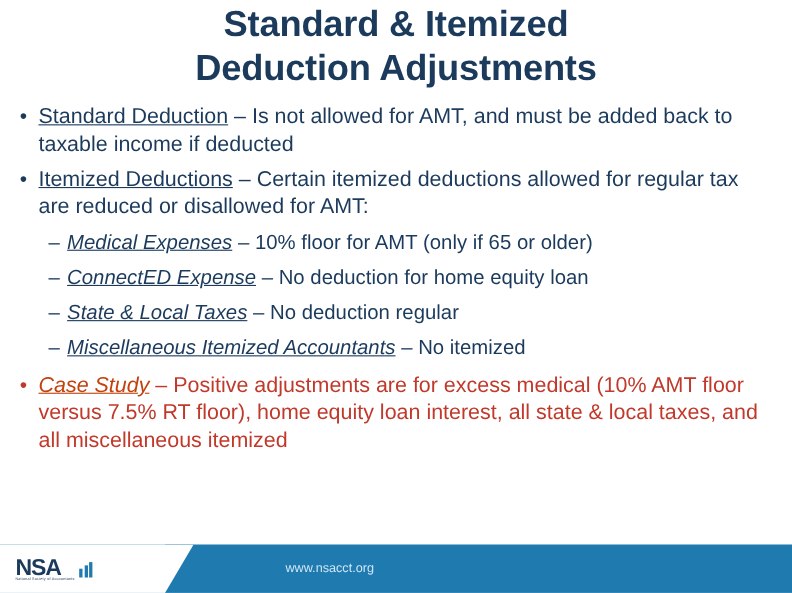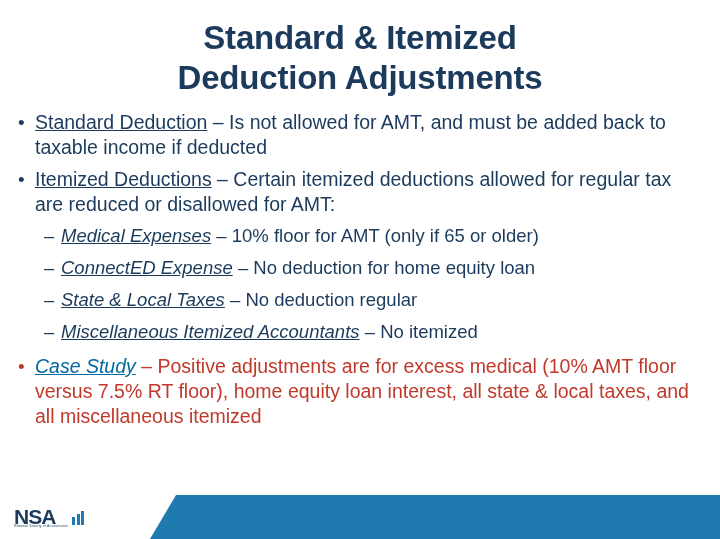--- a/index.html
+++ b/index.html
@@ -19,21 +19,21 @@
     height: 539px;
     box-sizing: border-box;
     background: #ffffff;
   }
   .title {
     text-align: center;
     color: #1b3a5c;
     font-weight: bold;
     font-size: 33px;
     line-height: 40px;
-    padding-top: 18px;
+    padding-top: 2px;
     letter-spacing: -0.2px;
   }
   .title .line2 {
     display: block;
   }
   .body {
     padding: 12px 22px 0 18px;
     color: #1b3a5c;
   }
   .bullet {
@@ -73,21 +73,21 @@
   }
   .ital {
     font-style: italic;
     text-decoration: underline;
     margin-top: 23px;
   }
   .red {
     color: #c0392b;
   }
   .red .ital {
-    color: #0369a1;
+    color: #c2410c;
   }
   .case {
     margin-top: 10px;
   }
   
   .footer {
     position: absolute;
     left: 0;
     bottom: 0;
     width: 720px;
@@ -221,15 +221,16 @@
         <span class="logo-text">NSA</span>
         <span class="logo-bars">
             <i></i>
             <i></i>
             <i></i>
           </span>
       </div>
       <div class="logo-sub">National Society of Accountants</div>
     </div>
     <div class="notch"></div>
+    <div class="right">www.nsacct.org</div>
   </div>
 
 </div>
 
 </body></html>

